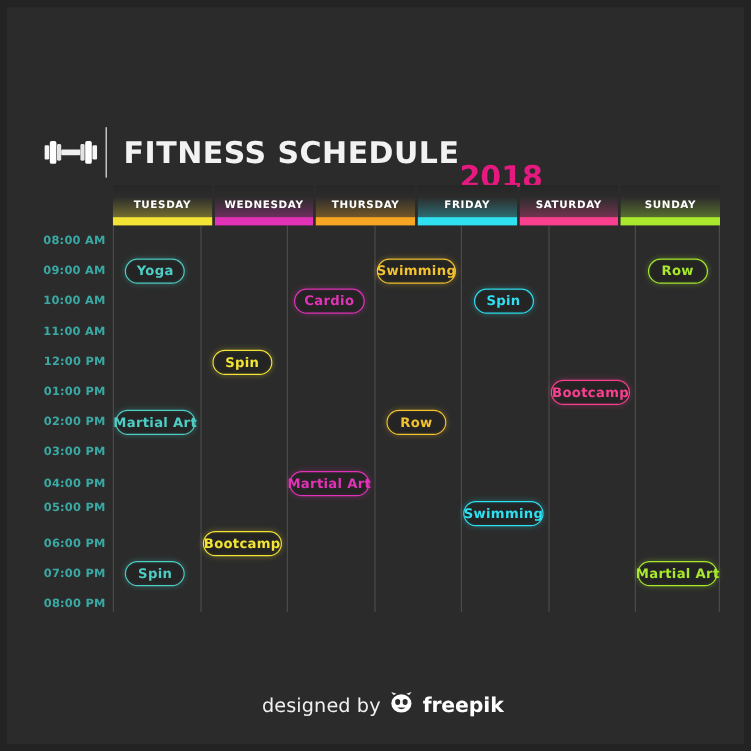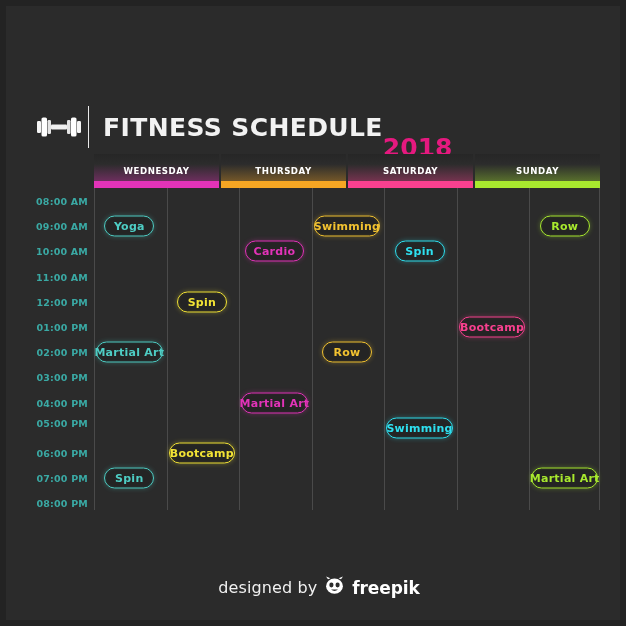--- a/index.html
+++ b/index.html
@@ -204,28 +204,38 @@
       </svg>
     </div>
     <div id="title-divider"></div>
     <div id="title-text">FITNESS SCHEDULE</div>
     <div id="title-year" style="color: rgb(229, 25, 127);">2018</div>
   </div>
 
   <div id="calendar">
     <div id="headrow">
         <div class="dayhead">
+          <div class="hdgrad" style="background: linear-gradient(rgb(38, 38, 38) 0%, rgb(44, 44, 44) 30%, rgb(242, 227, 53) 170%);"></div>
+          <span class="hdlabel">TUESDAY</span>
+          <div class="hdbar" style="background: rgb(242, 227, 53);"></div>
+        </div>
+        <div class="dayhead">
           <div class="hdgrad" style="background: linear-gradient(rgb(38, 38, 38) 0%, rgb(44, 44, 44) 30%, rgb(226, 51, 184) 170%);"></div>
           <span class="hdlabel">WEDNESDAY</span>
           <div class="hdbar" style="background: rgb(226, 51, 184);"></div>
         </div>
         <div class="dayhead">
           <div class="hdgrad" style="background: linear-gradient(rgb(38, 38, 38) 0%, rgb(44, 44, 44) 30%, rgb(246, 166, 35) 170%);"></div>
           <span class="hdlabel">THURSDAY</span>
           <div class="hdbar" style="background: rgb(246, 166, 35);"></div>
+        </div>
+        <div class="dayhead">
+          <div class="hdgrad" style="background: linear-gradient(rgb(38, 38, 38) 0%, rgb(44, 44, 44) 30%, rgb(46, 224, 240) 170%);"></div>
+          <span class="hdlabel">FRIDAY</span>
+          <div class="hdbar" style="background: rgb(46, 224, 240);"></div>
         </div>
         <div class="dayhead">
           <div class="hdgrad" style="background: linear-gradient(rgb(38, 38, 38) 0%, rgb(44, 44, 44) 30%, rgb(249, 64, 143) 170%);"></div>
           <span class="hdlabel">SATURDAY</span>
           <div class="hdbar" style="background: rgb(249, 64, 143);"></div>
         </div>
         <div class="dayhead">
           <div class="hdgrad" style="background: linear-gradient(rgb(38, 38, 38) 0%, rgb(44, 44, 44) 30%, rgb(168, 233, 46) 170%);"></div>
           <span class="hdlabel">SUNDAY</span>
           <div class="hdbar" style="background: rgb(168, 233, 46);"></div>

